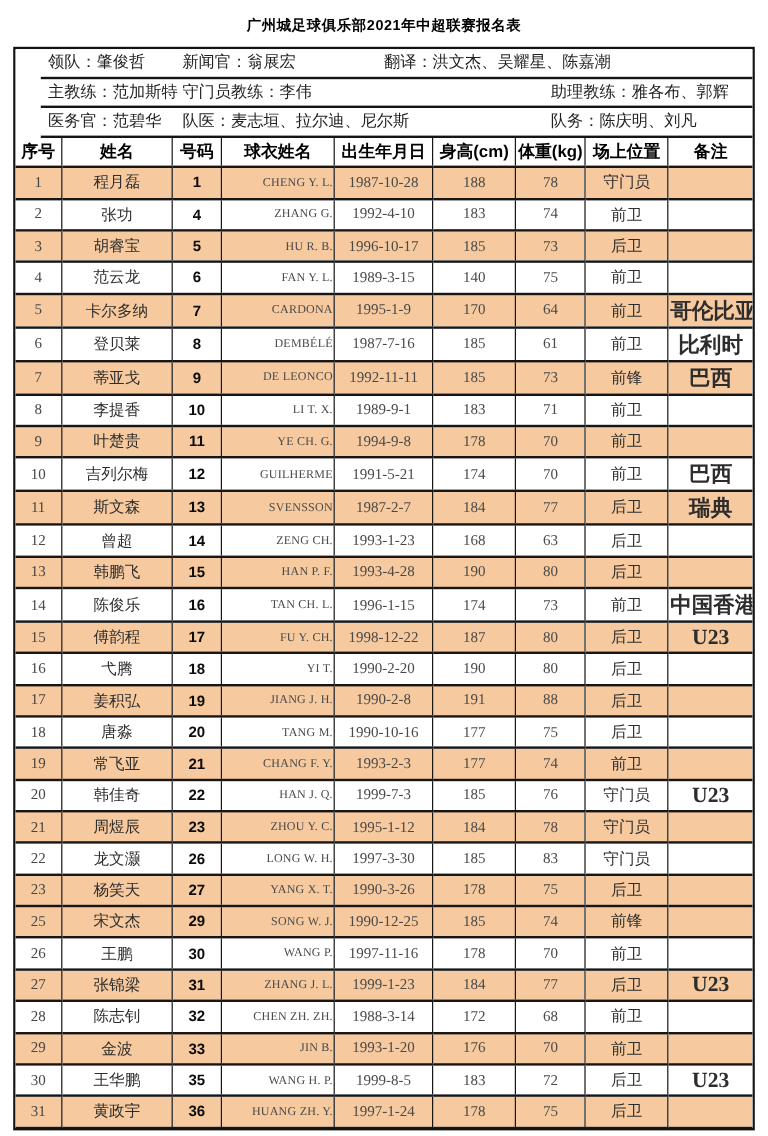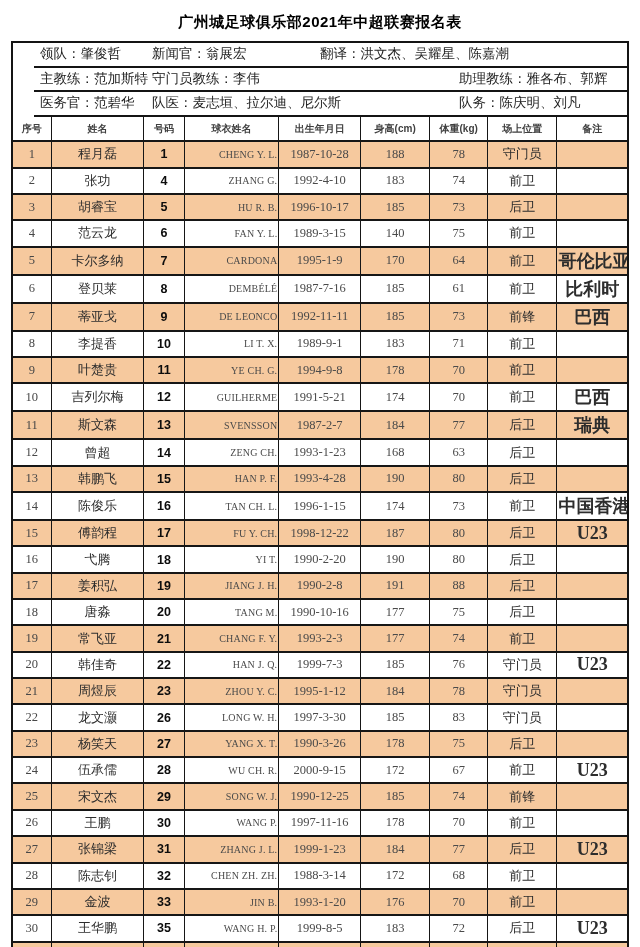--- a/index.html
+++ b/index.html
@@ -4,21 +4,21 @@
 <style>
   html,body{margin:0;padding:0;}
   body{
     width:640px;height:947px;background:#ffffff;
     font-family:"Liberation Serif","DejaVu Serif",serif;
     color:#2e2e2e;overflow:hidden;
   }
   .page-title{
     text-align:center;
     font-family:"Liberation Sans","DejaVu Sans",sans-serif;
-    font-weight:bold;font-size:15px;color:#000;
+    font-weight:bold;font-size:12px;color:#000;
     padding:13px 0 9px 0;letter-spacing:.5px;
   }
   .frame{
     margin:0 11px;
     border:2.5px solid #141414;
   }
   .staff-section{background:#fff;}
   .staff-row{
     display:flex;align-items:center;
     height:22.6px;
@@ -30,21 +30,21 @@
   .staff-seg{white-space:nowrap;overflow:hidden;}
   .staff-seg.s0{width:112px;flex:0 0 auto;}
   .staff-seg.s1{width:168px;flex:0 0 auto;}
   .staff-seg.s2{flex:1 1 auto;}
   table.grid{
     width:100%;border-collapse:collapse;table-layout:fixed;
     background:#fff;
   }
   .grid th{
     font-family:"Liberation Sans","DejaVu Sans",sans-serif;
-    font-weight:bold;font-size:10px;color:#404040;
+    font-weight:bold;font-size:14px;color:#000000;
     height:21.5px;background:#fff;
     border:1px solid #161616;border-top:none;border-bottom-width:2px;
     white-space:nowrap;overflow:hidden;
     text-align:center;vertical-align:middle;
   }
   .grid td{
     border:1px solid #161616;border-bottom-width:2px;
     height:22.35px;text-align:center;vertical-align:middle;
     font-size:12px;color:#4a4a4a;
     white-space:nowrap;overflow:hidden;
@@ -360,31 +360,20 @@
           <td class="c-no">23</td>
           <td class="c-name">杨笑天</td>
           <td class="c-number">27</td>
           <td class="c-jersey">YANG X. T.</td>
           <td class="c-birth">1990-3-26</td>
           <td class="c-height">178</td>
           <td class="c-weight">75</td>
           <td class="c-position">后卫</td>
           <td class="c-note"></td>
         </tr>
-        <tr>
-          <td class="c-no">24</td>
-          <td class="c-name">伍承儒</td>
-          <td class="c-number">28</td>
-          <td class="c-jersey">WU CH. R.</td>
-          <td class="c-birth">2000-9-15</td>
-          <td class="c-height">172</td>
-          <td class="c-weight">67</td>
-          <td class="c-position">前卫</td>
-          <td class="c-note">U23</td>
-        </tr>
         <tr class="hl">
           <td class="c-no">25</td>
           <td class="c-name">宋文杰</td>
           <td class="c-number">29</td>
           <td class="c-jersey">SONG W. J.</td>
           <td class="c-birth">1990-12-25</td>
           <td class="c-height">185</td>
           <td class="c-weight">74</td>
           <td class="c-position">前锋</td>
           <td class="c-note"></td>

